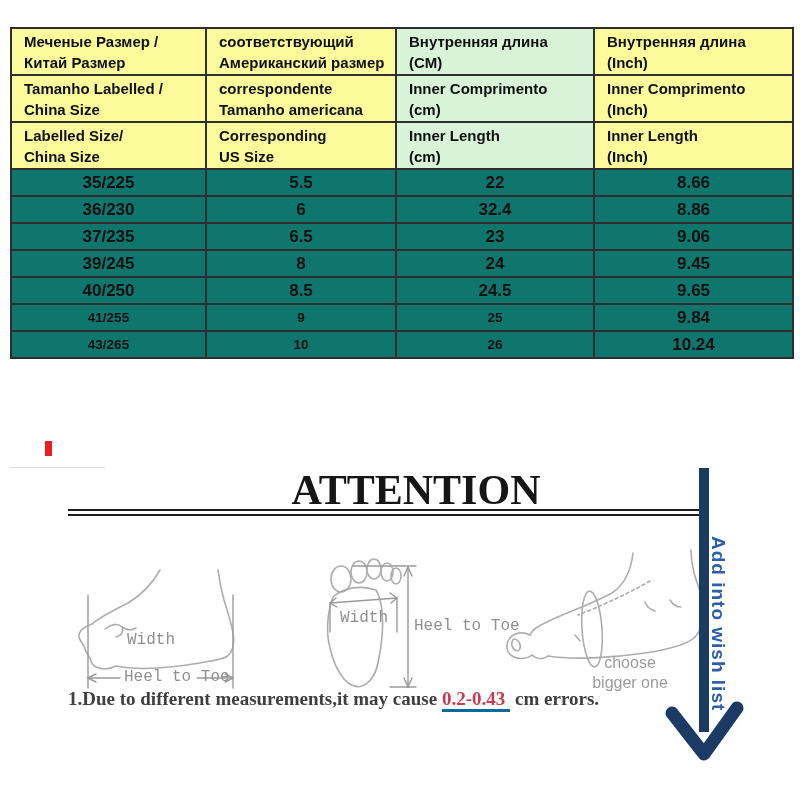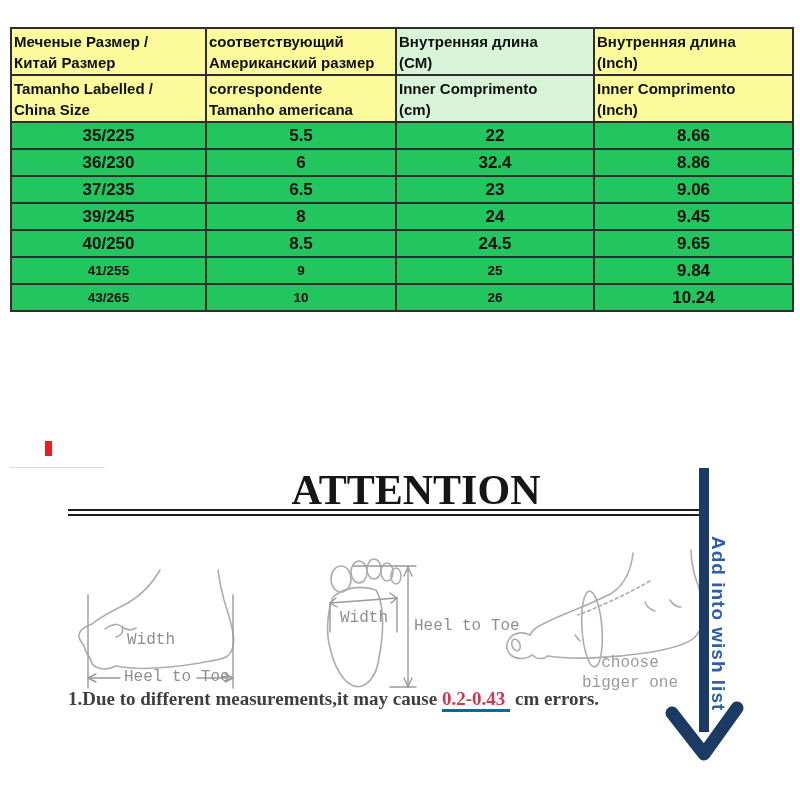--- a/index.html
+++ b/index.html
@@ -3,46 +3,46 @@
 <meta charset="utf-8">
 <style>
   html,body{margin:0;padding:0;background:#fff;}
   #app{position:relative;width:800px;height:800px;background:#ffffff;overflow:hidden;
        font-family:"Liberation Sans",sans-serif;}
 
   
   table.size{position:absolute;left:10px;top:27px;width:782px;border-collapse:collapse;
              table-layout:fixed;font-weight:bold;color:#101010;}
   table.size th,table.size td{border:2px solid #2e2e2e;overflow:hidden;white-space:nowrap;}
-  table.size th{text-align:left;vertical-align:middle;padding:1px 2px;font-size:15px;
+  table.size th{text-align:left;vertical-align:middle;padding:1px 12px;font-size:15px;
                 line-height:21px;height:43px;}
   table.size th span{display:block;}
   th.hy{background:#fbfb9b;}
   th.hg{background:#d8f3d8;}
-  table.size td{text-align:center;font-size:17px;height:23px;background:#22c55e;}
+  table.size td{text-align:center;font-size:17px;height:23px;background:#0f766e;}
   table.size td.sm{font-size:13.5px;}
   .colA{width:195px}.colB{width:190px}.colC{width:198px}.colD{width:199px}
 
   
   .red-bar{position:absolute;left:45px;top:441px;width:7px;height:15px;background:#ed1c24;}
   .faint-line{position:absolute;left:10px;top:467px;width:95px;height:1px;background:#dcdcdc;}
 
   
   .attention-title{position:absolute;left:250px;top:461px;width:320px;text-align:center;
                    font-family:"Liberation Serif",serif;font-weight:bold;font-size:42px;
                    line-height:46px;color:#161616;margin:6px;}
   .double-rule{position:absolute;left:68px;top:509px;width:632px;height:3px;
                border-top:2px solid #1c1c1c;border-bottom:2px solid #1c1c1c;}
   .attention-sub{position:absolute;left:68px;top:530px;font-family:"Liberation Serif",serif;
                  font-weight:bold;font-size:17px;color:#4f4f4f;}
 
   
   .diag-label{position:absolute;color:#8f8f8f;font-size:16px;font-family:Liberation Mono, monospace;}
   .choose-label{position:absolute;left:575px;top:653px;width:110px;text-align:center;
-                font-family:Liberation Mono, monospace;font-size:16px;color:#9b9b9b;line-height:20px;}
+                font-family:Liberation Sans, sans-serif;font-size:16px;color:#9b9b9b;line-height:20px;}
 
   
   .note{position:absolute;left:68px;top:688px;font-family:"Liberation Serif",serif;
         font-weight:bold;font-size:19px;color:#3f3f3f;}
   .note .hl{color:#c93a52;border-bottom:3px solid #0369a1;padding-right:5px;}
 
   
   .wish-text{position:absolute;left:707px;top:536px;height:200px;writing-mode:vertical-rl;
              font-size:19px;font-weight:bold;letter-spacing:1px;color:#2b5fac;
              font-family:"Liberation Sans",sans-serif;}
@@ -87,20 +87,38 @@
         <th class="hy">
           <span>correspondente</span>
           <span>Tamanho americana</span>
           </th>
         <th class="hg">
           <span>Inner Comprimento</span>
           <span>(cm)</span>
           </th>
         <th class="hy">
           <span>Inner Comprimento</span>
+          <span>(Inch)</span>
+          </th>
+      </tr>
+      <tr>
+        <th class="hy">
+          <span>Labelled Size/</span>
+          <span>China Size</span>
+          </th>
+        <th class="hy">
+          <span>Corresponding</span>
+          <span>US Size</span>
+          </th>
+        <th class="hg">
+          <span>Inner Length</span>
+          <span>(cm)</span>
+          </th>
+        <th class="hy">
+          <span>Inner Length</span>
           <span>(Inch)</span>
           </th>
       </tr>
 
       <tr>
         <td>35/225</td>
         <td>5.5</td>
         <td>22</td>
         <td>8.66</td>
         </tr>

